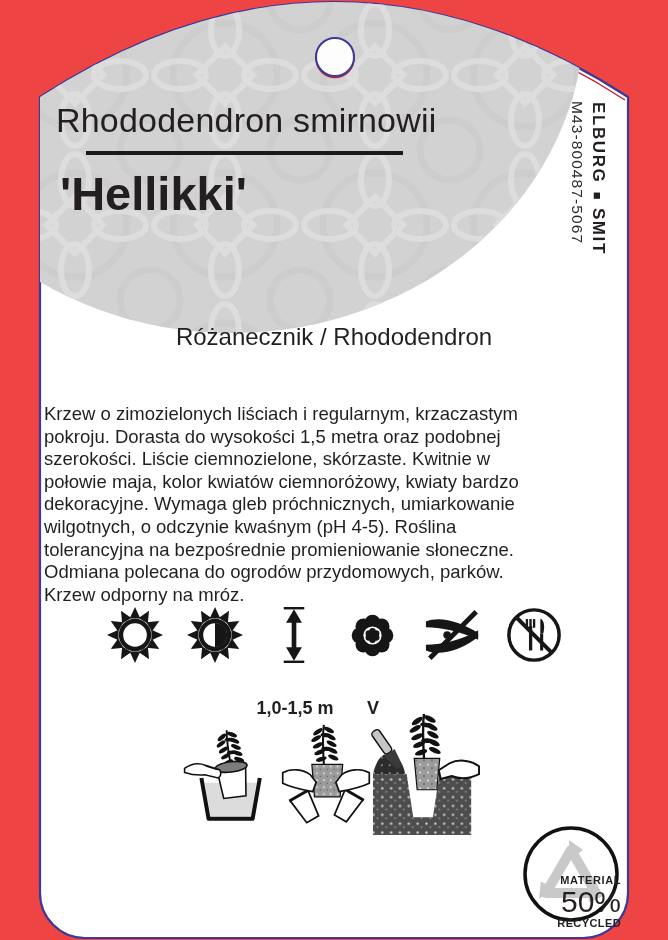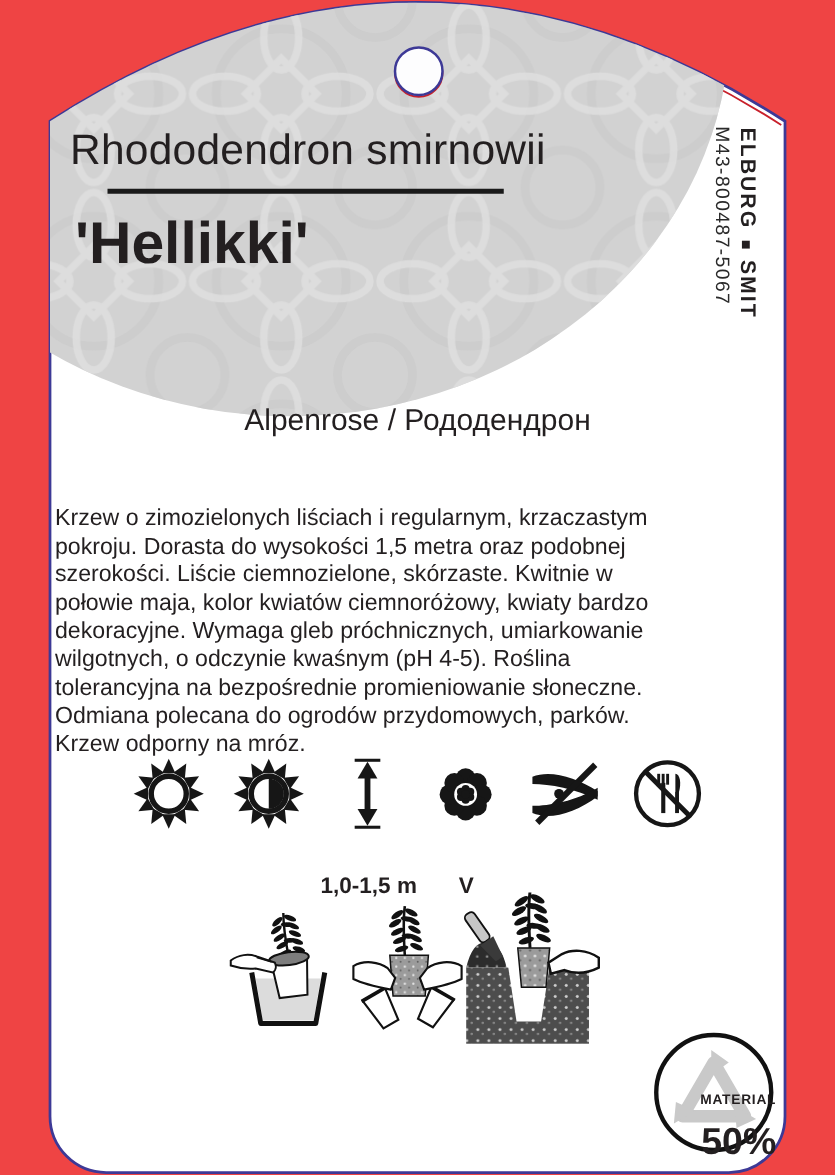--- a/index.html
+++ b/index.html
@@ -13,21 +13,21 @@
   .vert{transform-origin:0 0;transform:rotate(90deg);white-space:nowrap;}
   .brand{left:608px;top:102px;font-size:17px;font-weight:bold;letter-spacing:1.6px;}
   .brand .logo{font-size:13px;letter-spacing:0;padding:0 2px;}
   .code{left:586px;top:101px;font-size:15.5px;letter-spacing:1.1px;color:#2a2a2a;}
   .names{left:40px;top:322px;width:588px;text-align:center;font-size:24px;line-height:29px;}
   .desc{left:44px;top:403px;width:580px;text-align:left;font-size:18.5px;line-height:22.6px;
         white-space:pre-line;}
   .iconlbl{top:666px;font-size:18px;font-weight:600;text-align:center;margin-top:32px;}
   .badge-text{left:521px;top:875px;width:100px;text-align:right;line-height:1;}
   .badge-text .l1{font-size:11px;font-weight:bold;letter-spacing:.6px;}
-  .badge-text .l2{font-size:30px;font-weight:700;margin:13px 0;}
+  .badge-text .l2{font-size:30px;font-weight:400;margin:1px 0;}
   .badge-text .l3{font-size:11px;font-weight:bold;letter-spacing:.4px;}
 </style>
 </head>
 <body>
 
 <div class="canvas">
 
   <svg class="abs" width="668" height="940" viewBox="0 0 668 940" style="left:0;top:0;">
     <defs>
       <clipPath id="tagclip">
@@ -81,21 +81,21 @@
   <div class="abs cultivar">'Hellikki'</div>
 
   <div class="abs vert brand">
     <span>ELBURG</span>
     <span class="logo">■</span>
     <span>SMIT</span>
   </div>
   <div class="abs vert code">M43-800487-5067</div>
 
   <div class="abs names">
-    <div>Alpenrose / Рододендрон</div>
+    <div>Różanecznik / Rhododendron</div>
   </div>
 
   <div class="abs desc">Krzew o zimozielonych liściach i regularnym, krzaczastym
 pokroju. Dorasta do wysokości 1,5 metra oraz podobnej
 szerokości. Liście ciemnozielone, skórzaste. Kwitnie w
 połowie maja, kolor kwiatów ciemnoróżowy, kwiaty bardzo
 dekoracyjne. Wymaga gleb próchnicznych, umiarkowanie
 wilgotnych, o odczynie kwaśnym (pH 4-5). Roślina
 tolerancyjna na bezpośrednie promieniowanie słoneczne.
 Odmiana polecana do ogrodów przydomowych, parków.

